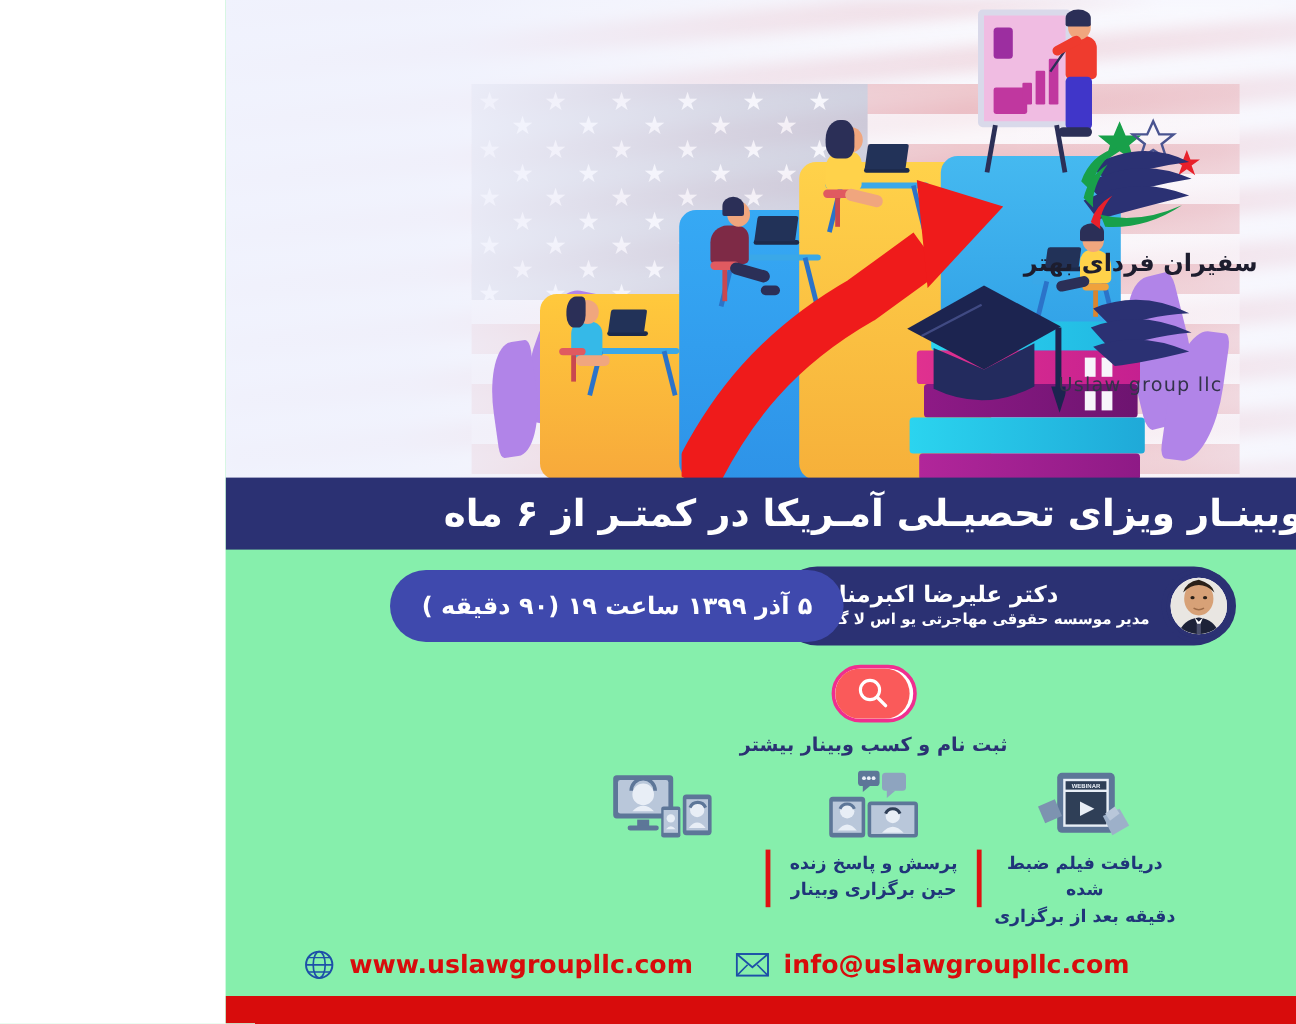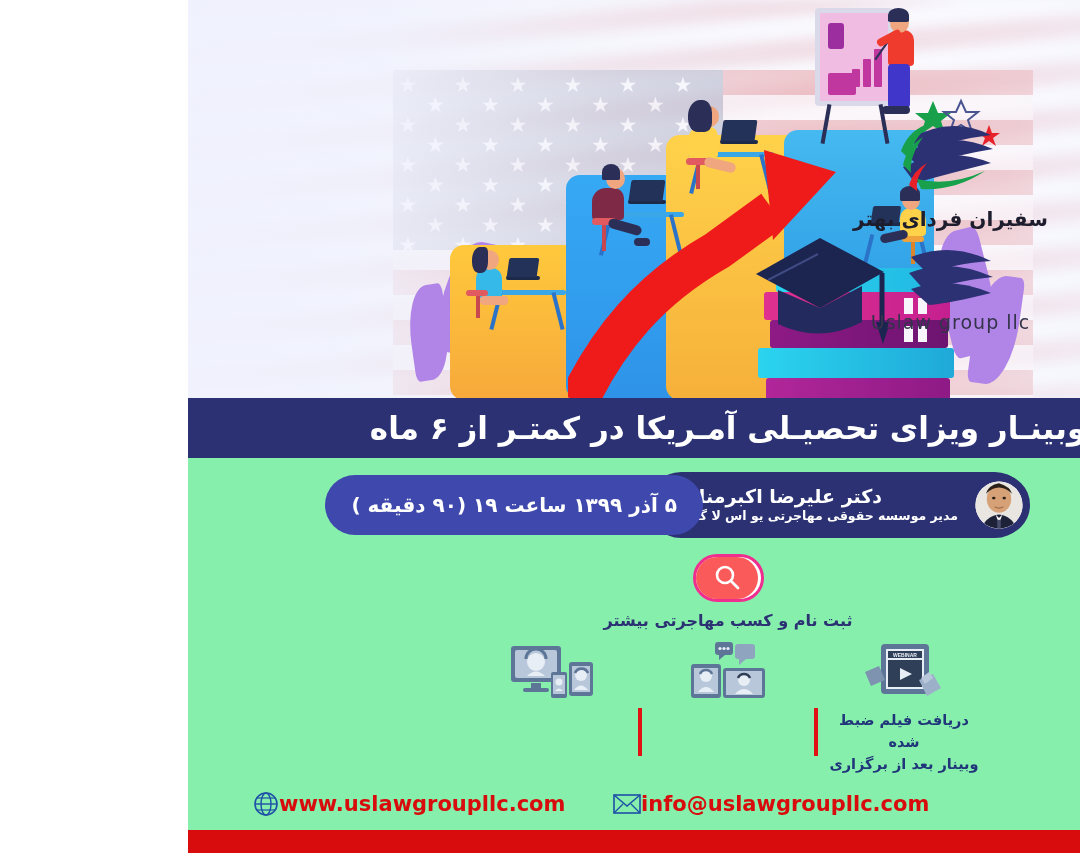--- a/index.html
+++ b/index.html
@@ -253,21 +253,21 @@
 
   
   .footer {
     position: absolute; left: 0; top: 780px;
     width: 1080px; height: 48px;
     display: flex; flex-direction: row-reverse;
     align-items: center;
     direction: ltr;
   }
   .contact {
-    display: flex; align-items: center; 
+    display: flex; align-items: center; gap: 12px;
     color: #d80c0c; font-size: 21px; font-weight: bold;
     white-space: nowrap;
   }
   .c-web   { position: absolute; left: 65px; }
   .c-mail  { position: absolute; left: 425px; }
   .c-phone { position: absolute; left: 820px; }
   .contact-icon { display: flex; align-items: center; }
   .phone-text { direction: ltr; letter-spacing: 0.5px; }
 
   .red-bar {
@@ -282,21 +282,21 @@
     width: 215px;
     display: flex; flex-direction: column; align-items: center;
   }
   .logo-block { display: flex; flex-direction: column; align-items: center; }
   .logo-caption-fa {
     margin-top: 4px;
     color: #1d1d2e; font-size: 20px; font-weight: bold; direction: rtl;
   }
   .logo-caption-en {
     margin-top: 2px;
-    color: #33334a; font-size: 19px; direction: ltr; letter-spacing: 1px;
+    color: #33334a; font-size: 16px; direction: ltr; letter-spacing: 1px;
     font-family: "DejaVu Sans", "Liberation Sans", sans-serif;
   }
 </style>
 </head>
 <body>
 
 <div class="poster">
 
   <div class="hero">
     <div class="flag-wash"></div>
@@ -541,21 +541,21 @@
 
   <div class="url-wrap">
     <div class="url-bar">
       <div class="url-search-btn">
         <svg width="30" height="30" viewBox="0 0 30 30">
           <circle cx="13" cy="12" r="8" fill="none" stroke="#ffffff" stroke-width="2.6"></circle>
           <line x1="19" y1="18" x2="26" y2="25" stroke="#ffffff" stroke-width="2.8" stroke-linecap="round"></line>
         </svg>
       </div>
     </div>
-    <div class="url-caption">ثبت نام و کسب مهاجرتی بیشتر</div>
+    <div class="url-caption">ثبت نام و کسب وبینار بیشتر</div>
   </div>
 
   <div class="features">
 
     <div class="feature">
       <div class="feature-icon">
         <svg width="86" height="58" viewBox="0 0 86 58">
           <rect x="2" y="4" width="50" height="36" rx="3" fill="#5d7698"></rect>
           <rect x="6" y="8" width="42" height="28" rx="2" fill="#b9c7da"></rect>
           <circle cx="27" cy="20" r="9" fill="#e8eef6"></circle>
@@ -593,41 +593,45 @@
           <circle cx="21" cy="34" r="6" fill="#e8eef6"></circle>
           <path d="M13 50 Q21 40 29 50 Z" fill="#e8eef6"></path>
           <path d="M15 32 a6.5 6.5 0 0 1 12 0" fill="none" stroke="#5d7698" stroke-width="2.6"></path>
           <rect x="38" y="26" width="42" height="30" rx="3" fill="#5d7698"></rect>
           <rect x="41" y="29" width="36" height="24" fill="#b9c7da"></rect>
           <circle cx="59" cy="38" r="6" fill="#e8eef6"></circle>
           <path d="M50 52 Q59 42 68 52 Z" fill="#e8eef6"></path>
           <path d="M53 36 a6.5 6.5 0 0 1 12 0" fill="none" stroke="#2f3f57" stroke-width="2.6"></path>
         </svg>
       </div>
+      <div class="feature-text">
+        <span>پرسش و پاسخ زنده</span><br>
+        <span>حین برگزاری وبینار</span>
+      </div>
     </div>
 
     <div class="feat-sep"></div>
 
     <div class="feature">
       <div class="feature-icon">
         <svg width="86" height="58" viewBox="0 0 86 58">
           <rect x="20" y="2" width="48" height="50" rx="4" fill="#5d7698"></rect>
           <rect x="25" y="7" width="38" height="40" fill="#e8eef6"></rect>
           <rect x="27" y="9" width="34" height="7" fill="#2f3f57"></rect>
           <text x="44" y="15" font-size="5" fill="#e8eef6" text-anchor="middle" font-family="Liberation Sans, sans-serif" font-weight="bold">WEBINAR</text>
           <rect x="27" y="18" width="34" height="27" fill="#2f3f57"></rect>
           <polygon points="39,26 39,38 51,32" fill="#e8eef6"></polygon>
           <path d="M4 30 L18 24 L24 38 L10 44 Z" fill="#7d93b0"></path>
           <path d="M58 38 L72 32 L80 46 L66 54 Z" fill="#9db0c9"></path>
           <path d="M60 36 L68 30 L72 36 L64 42 Z" fill="#b9c7da"></path>
         </svg>
       </div>
       <div class="feature-text">
         <span>دریافت فیلم ضبط شده</span><br>
-        <span>وبینار بعد از برگزاری</span>
+        <span>دقیقه بعد از برگزاری</span>
       </div>
     </div>
   </div>
 
   <div class="footer">
     <div class="contact c-web">
       <span class="contact-icon">
         <svg width="26" height="26" viewBox="0 0 26 26">
           <circle cx="13" cy="13" r="11" fill="none" stroke="#1d4fa8" stroke-width="1.6"></circle>
           <ellipse cx="13" cy="13" rx="5" ry="11" fill="none" stroke="#1d4fa8" stroke-width="1.4"></ellipse>

